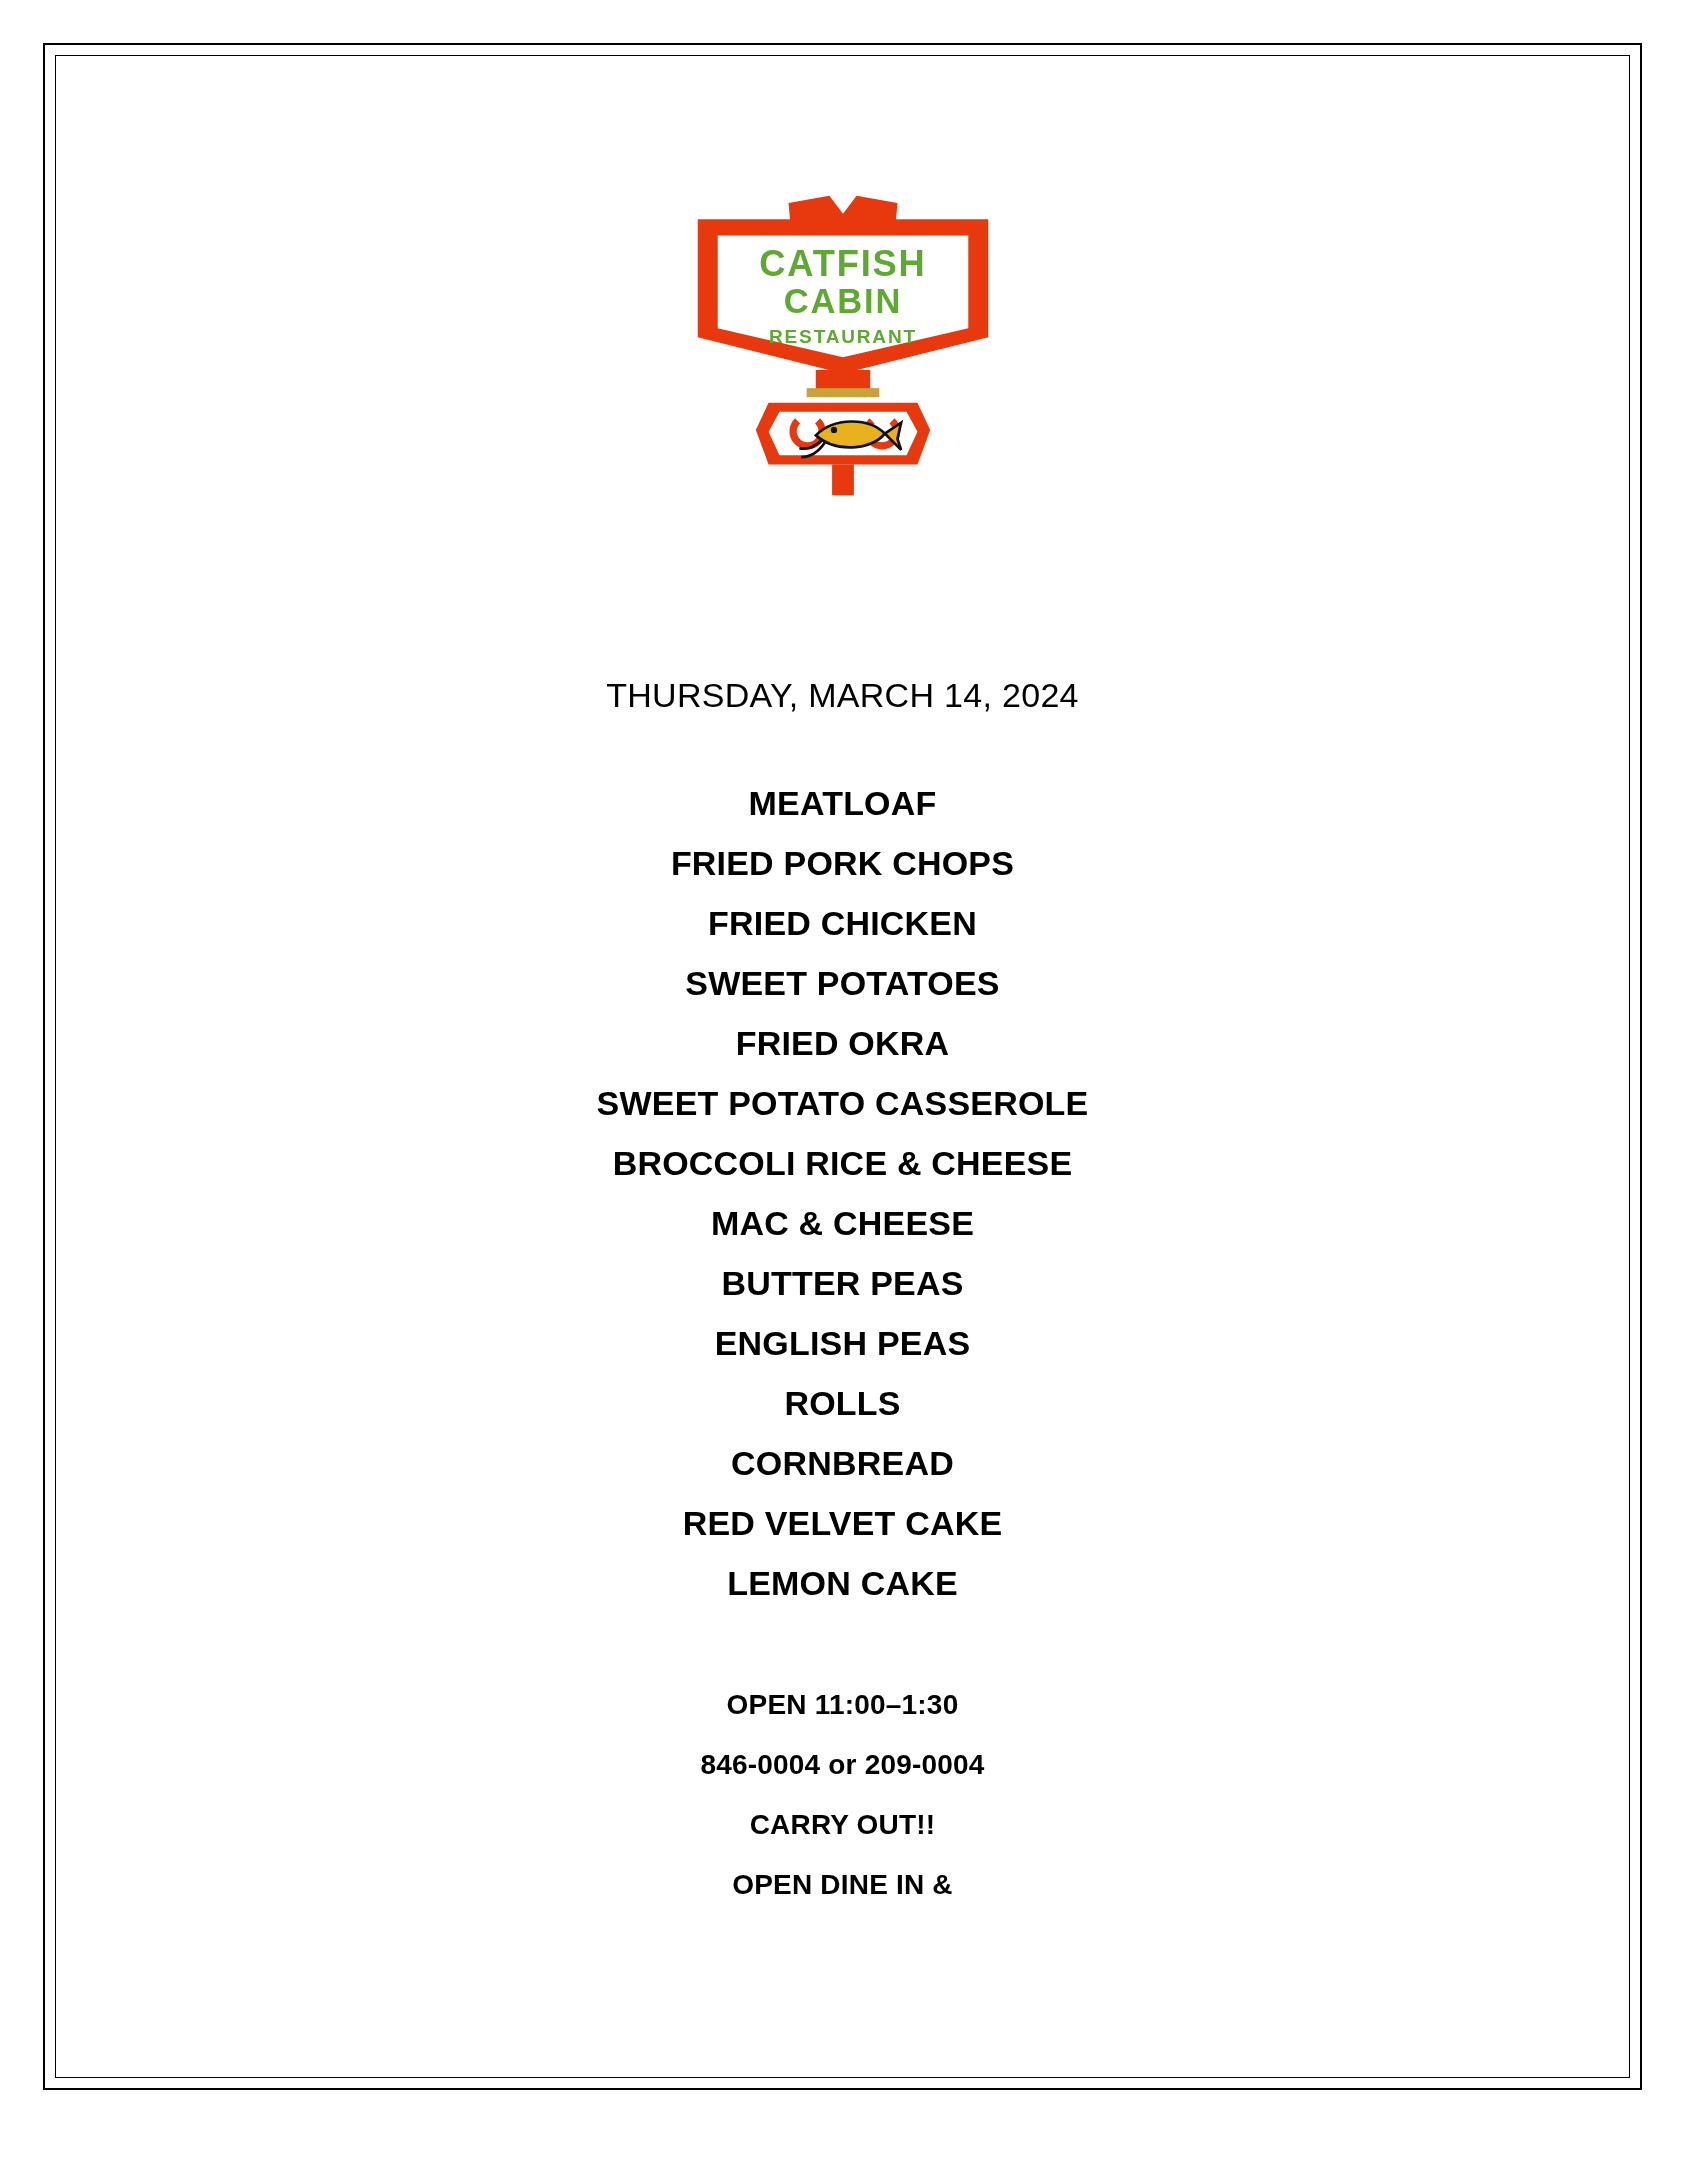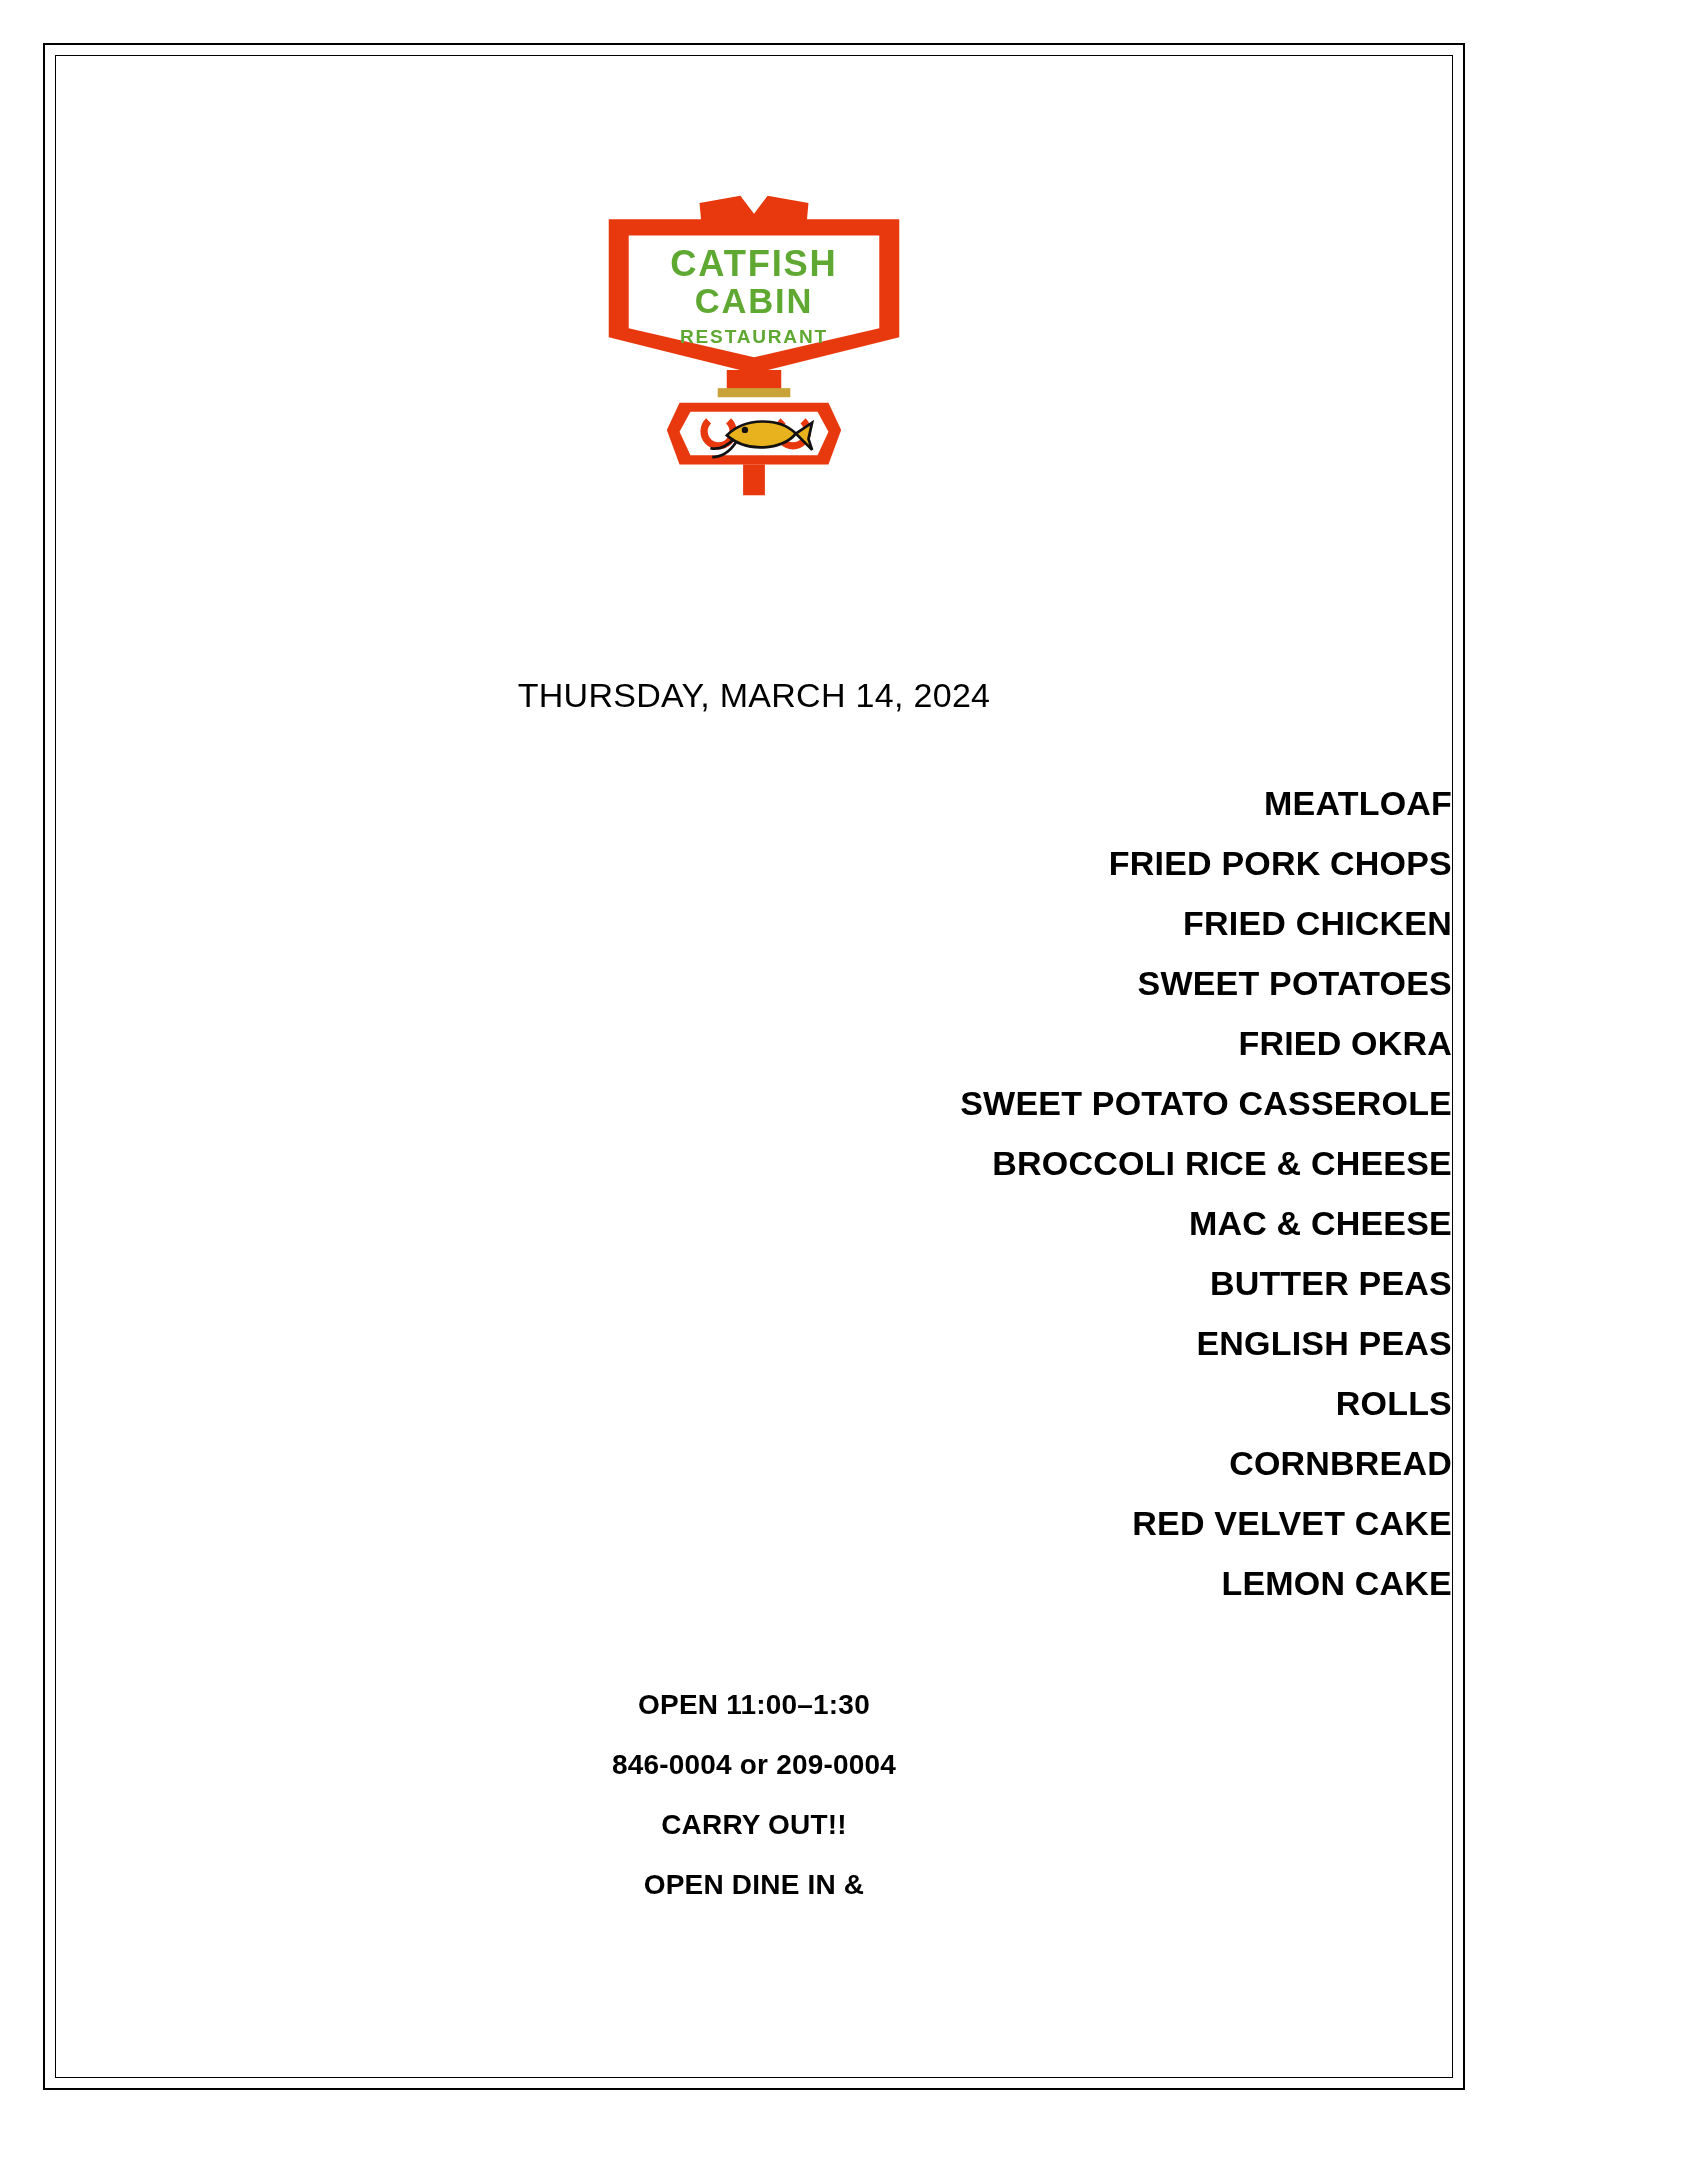--- a/index.html
+++ b/index.html
@@ -14,21 +14,21 @@
     color: #000000;
     position: relative;
     overflow: hidden;
   }
 
   
   .page-frame {
     position: absolute;
     left: 43px;
     top: 43px;
-    width: 1422px;
+    width: 1599px;
     height: 2047px;
     border: 2.7px solid #000000;
     box-sizing: border-box;
     background: #ffffff;
   }
   .page-frame-inner {
     position: absolute;
     left: 10px;
     top: 10px;
     right: 10px;
@@ -71,21 +71,21 @@
     letter-spacing: 0.3px;
     line-height: 1.25;
     margin-bottom: 56px;
   }
   .items {
     font-size: 34px;
     font-weight: bold;
     line-height: 60px;
     letter-spacing: 0.2px;
   }
-  .items div { white-space: nowrap; text-align: right; }
+  .items div { white-space: nowrap; }
 
   .footer-block {
     margin-top: 62px;
     font-size: 28px;
     font-weight: bold;
     line-height: 60px;
     letter-spacing: 0.2px;
   }
   .footer-block div { white-space: nowrap; }
 </style>

